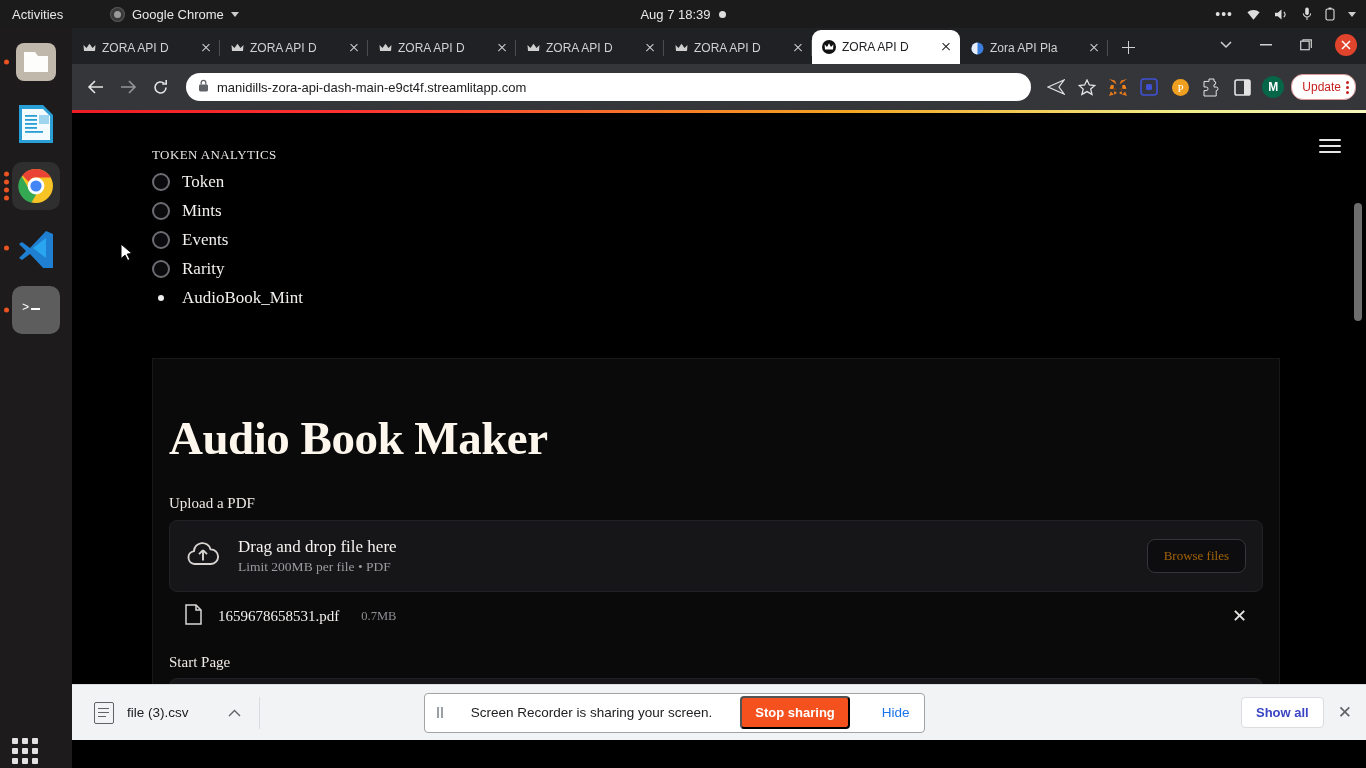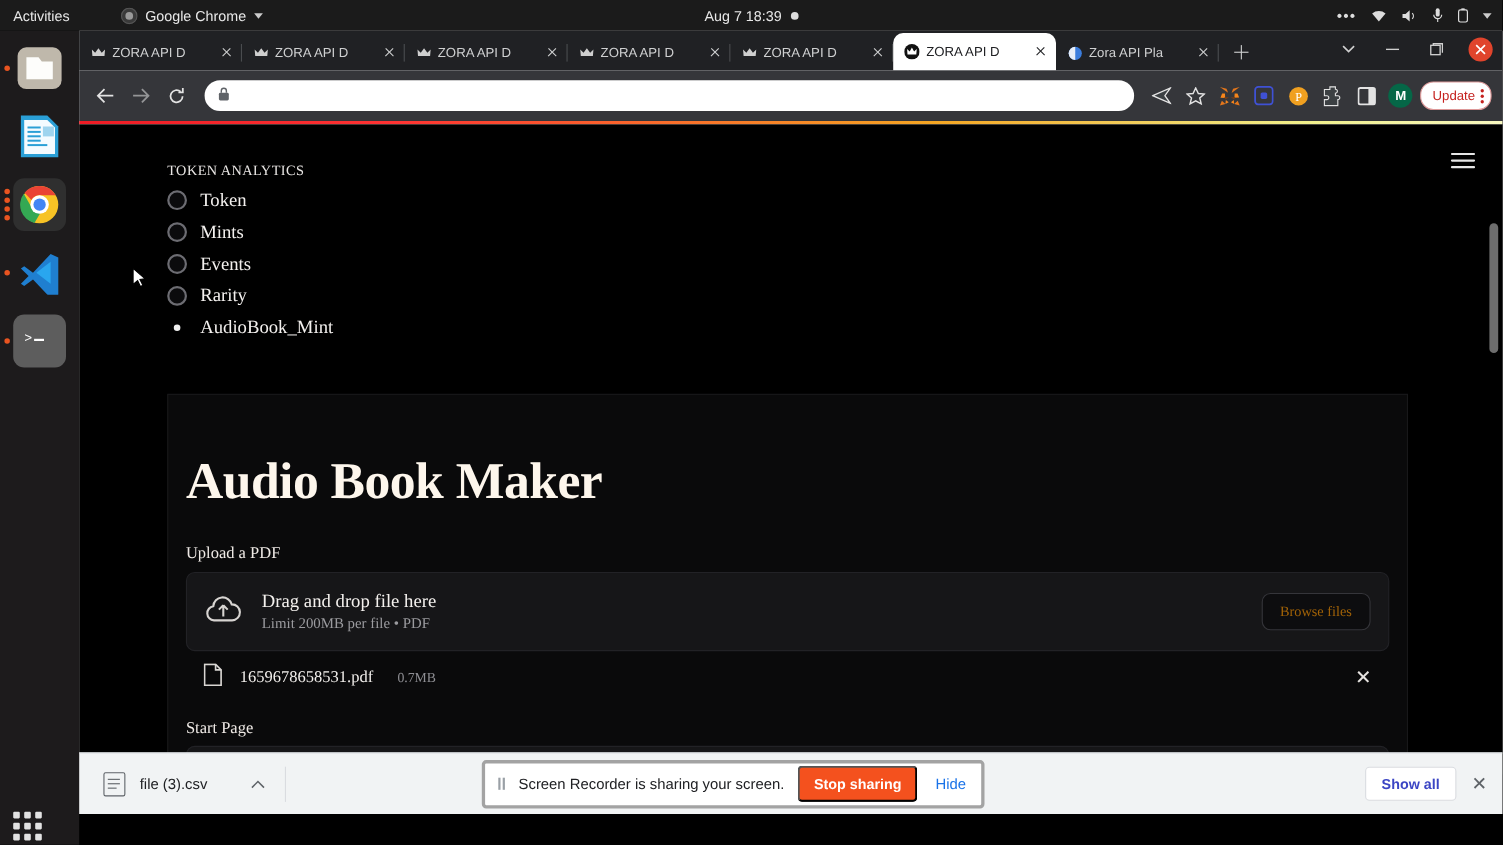--- a/index.html
+++ b/index.html
@@ -190,22 +190,22 @@
     position:absolute; left:0; bottom:0; width:1294px; height:56px; background:#f1f3f4;
     border-top:1px solid #dadce0; display:flex; align-items:center; padding:0 14px; box-sizing:border-box;
   }
   .dl-item { display:flex; align-items:center; gap:13px; height:40px; padding: 0 12px 0 8px;
              border-radius:4px; color:#202124; font-size:13.5px; }
   .dl-doc { width:18px;height:20px;border:1.4px solid #5f6368;border-radius:2px; position:relative; }
   .dl-doc i { position:absolute;left:3px;height:1.4px;background:#5f6368;display:block; }
   .dl-caret { margin-left:26px; color:#5f6368; }
   .dl-sep { width:1px; height:32px; background:#dadce0; margin:0 6px; }
   .share-bubble {
-    margin-left:auto; margin-right:auto; display:flex; align-items:center; gap:12px;
-    background:#fff; border:3px solid #a3a3a3; border-radius:4px; height:38px; padding: 0 10px 0 12px;
+    margin-left:auto; margin-right:auto; display:flex; align-items:center; gap:28px;
+    background:#fff; border:1px solid #a3a3a3; border-radius:4px; height:38px; padding: 0 10px 0 12px;
     font-size:13.5px; color:#202124;
   }
   .pause-ic { display:flex; gap:2px; }
   .pause-ic i { width:2px;height:11px;background:#9aa0a6;display:block; }
   .stop-btn { background:#f4511e; color:#fff; font-weight:bold; font-size:13px;
               border-radius:4px; padding:7px 13px; }
   .hide-btn { color:#1a73e8; font-size:13.5px; padding: 0 4px; }
   .dl-right { margin-left:auto; display:flex; align-items:center; gap:14px; }
   .showall-btn { border:1px solid #dadce0; border-radius:4px; background:#fff;
                  color:#3b45c4; font-weight:bold; font-size:13px; padding:7px 14px; }
@@ -453,20 +453,21 @@
           </svg>
       </div>
 
       <div class="omnibox">
         <span>
           <svg width="11" height="13" viewBox="0 0 11 13">
               <rect x="1" y="5.4" width="9" height="7" rx="1.3" fill="#5f6368"></rect>
               <path d="M3.2 5.4V3.6a2.3 2.3 0 0 1 4.6 0v1.8" stroke="#5f6368" stroke-width="1.3" fill="none"></path>
             </svg>
         </span>
+        <span class="omni-text">manidills-zora-api-dash-main-e9ct4f.streamlitapp.com</span>
       </div>
 
       <div class="tb-right">
         <div class="ext-icon">
           <svg width="18" height="16" viewBox="0 0 18 16">
               <path d="M1 8 17 1l-5 7 5 7z" fill="#3c4043" stroke="#e3e3e3" stroke-width="1.2"></path>
             </svg>
         </div>
         <div class="ext-icon">
           <svg width="18" height="17" viewBox="0 0 18 17">

